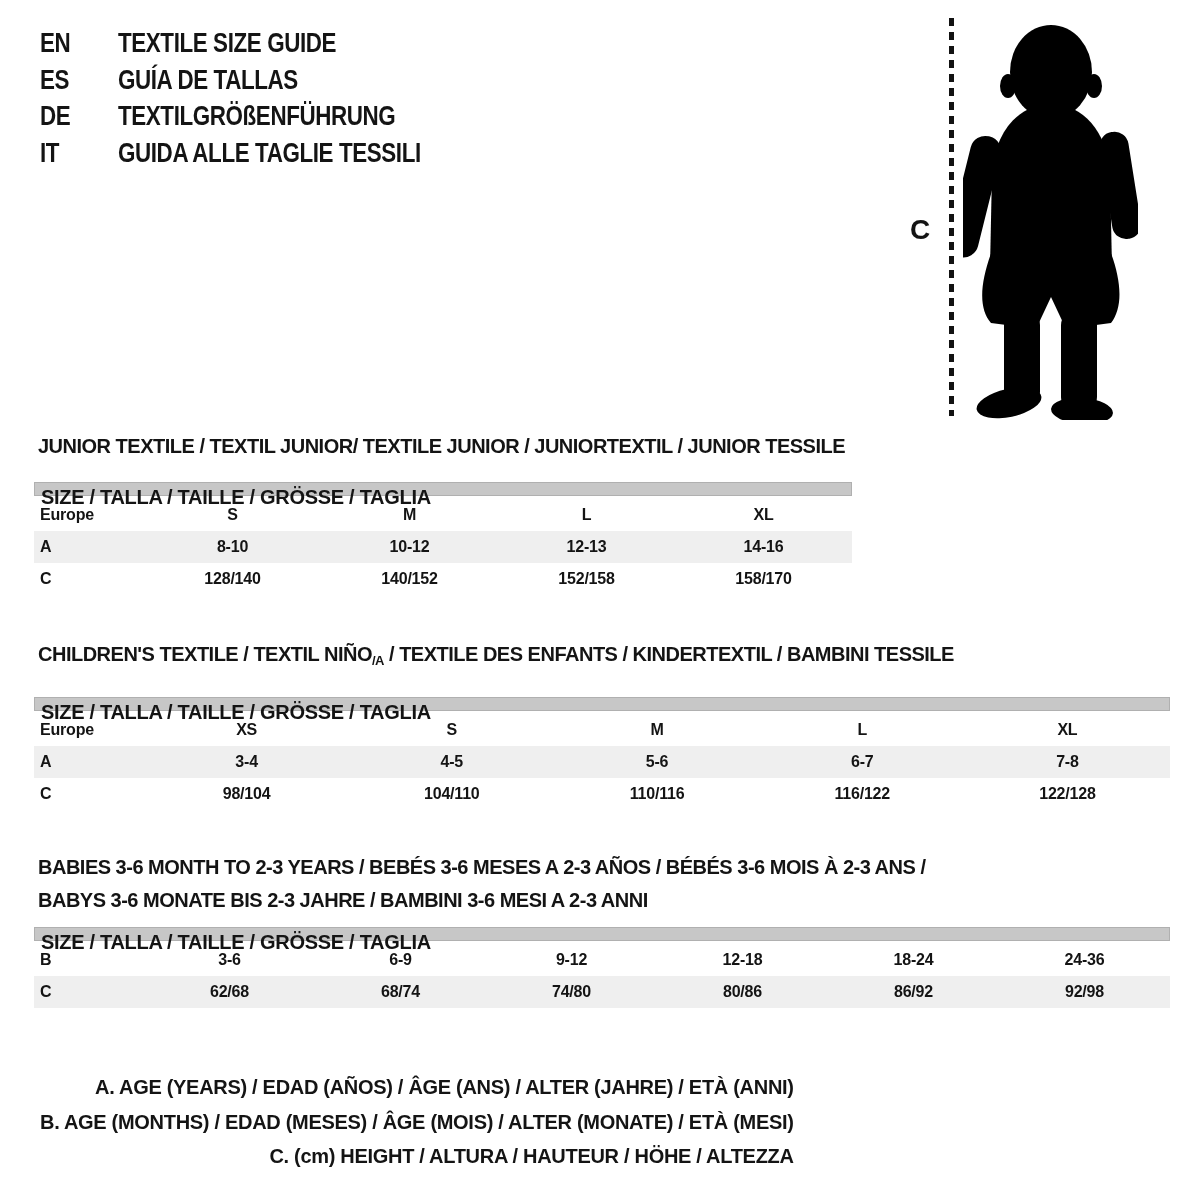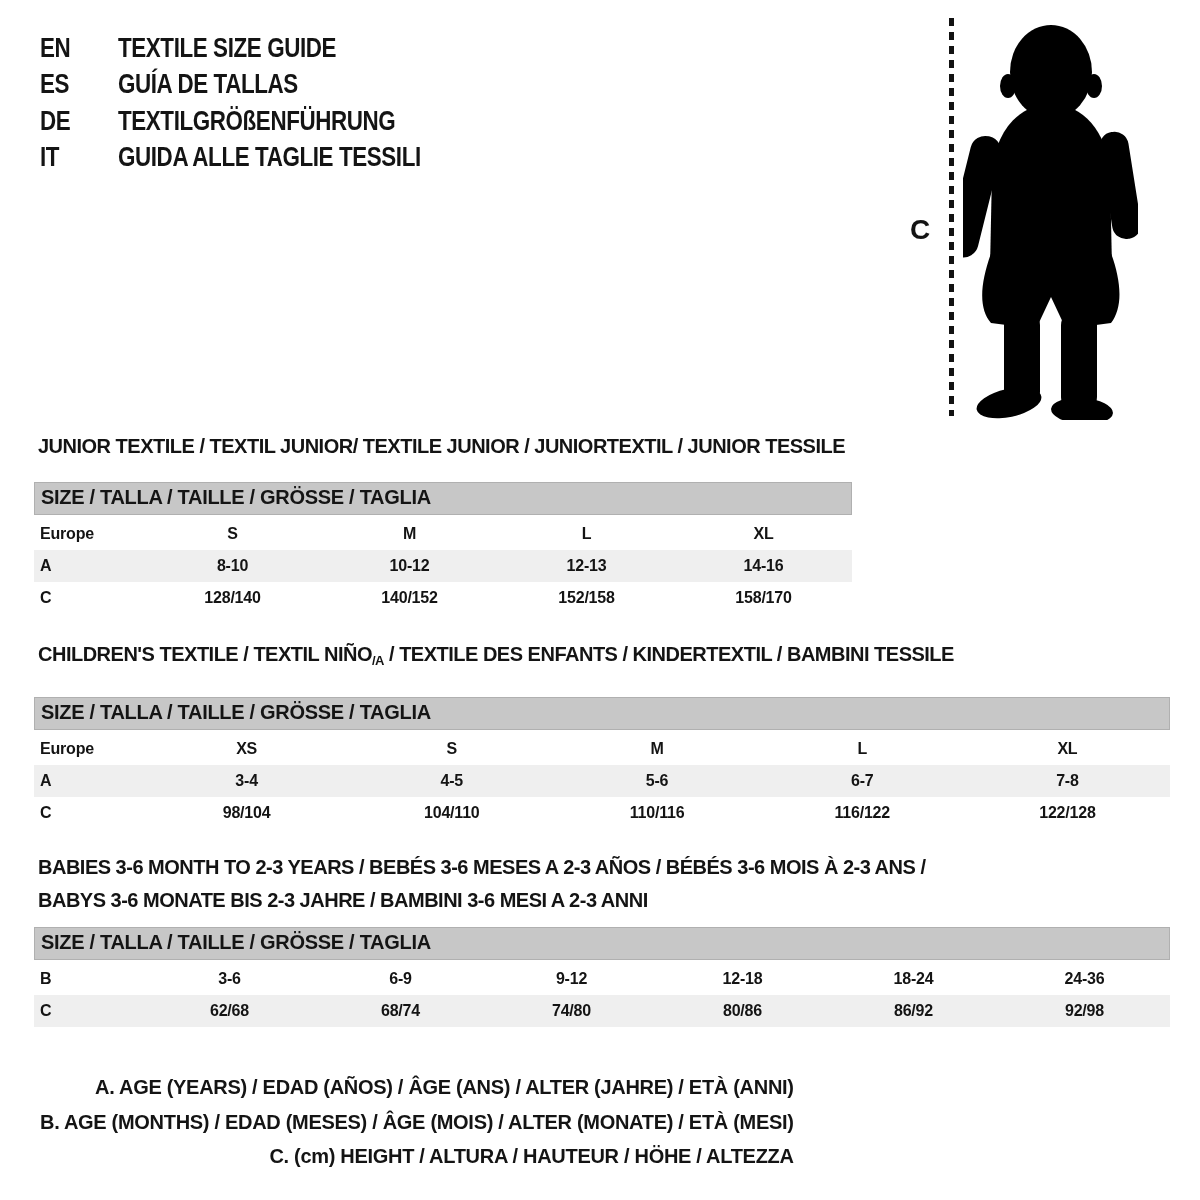--- a/index.html
+++ b/index.html
@@ -9,21 +9,21 @@
     position:relative;
     overflow:hidden;
     font-family:"Liberation Sans","DejaVu Sans",sans-serif;
     font-weight:bold;
     color:#141414;
     -webkit-font-smoothing:antialiased;
   }
 
   
   .langs { position:absolute; top:27px; left:40px; }
-  .lang-row { display:flex; height:36.5px; align-items:flex-end; font-size:28px; }
+  .lang-row { display:flex; height:36.5px; align-items:flex-start; font-size:28px; }
   .lang-code { width:78px; flex:0 0 78px; }
   .condense { display:inline-block; transform:scaleX(0.8); transform-origin:left center; letter-spacing:-0.5px; white-space:nowrap; }
 
   
   .dash-line {
     position:absolute; left:949px; top:18px; width:5px; height:398px;
     background:repeating-linear-gradient(to bottom,#121212 0 8px,transparent 8px 14px);
   }
   .measure-c { position:absolute; left:910px; top:214px; font-size:28px; }
   .baby-svg { position:absolute; left:963px; top:20px; }
@@ -35,21 +35,21 @@
   #sec-babies   { top:851px; width:1136px; }
 
   .sec-heading {
     font-size:20px; line-height:20px; letter-spacing:-0.5px;
     margin:0 0 26px 4px; white-space:nowrap;
   }
   #sec-babies .sec-heading { line-height:33px; margin:0 0 10px 4px; }
   .sub { font-size:13px; vertical-align:-4px; }
 
   .size-bar {
-    height:33px; line-height:29px; box-sizing:border-box;
+    height:14px; line-height:29px; box-sizing:border-box;
     background:#c7c7c7; border:1px solid #b0b0b0;
     padding-left:6px; font-size:20px; letter-spacing:-0.3px;
     margin-bottom:3px;
   }
   .trow { display:flex; height:32px; line-height:32px; font-size:16px; letter-spacing:-0.2px; }
   .trow.shaded { background:#efefef; }
   .tlabel { flex:0 0 110px; width:110px; box-sizing:border-box; padding-left:6px; text-align:left; }
   .tcell { flex:1; text-align:center; }
 
   

